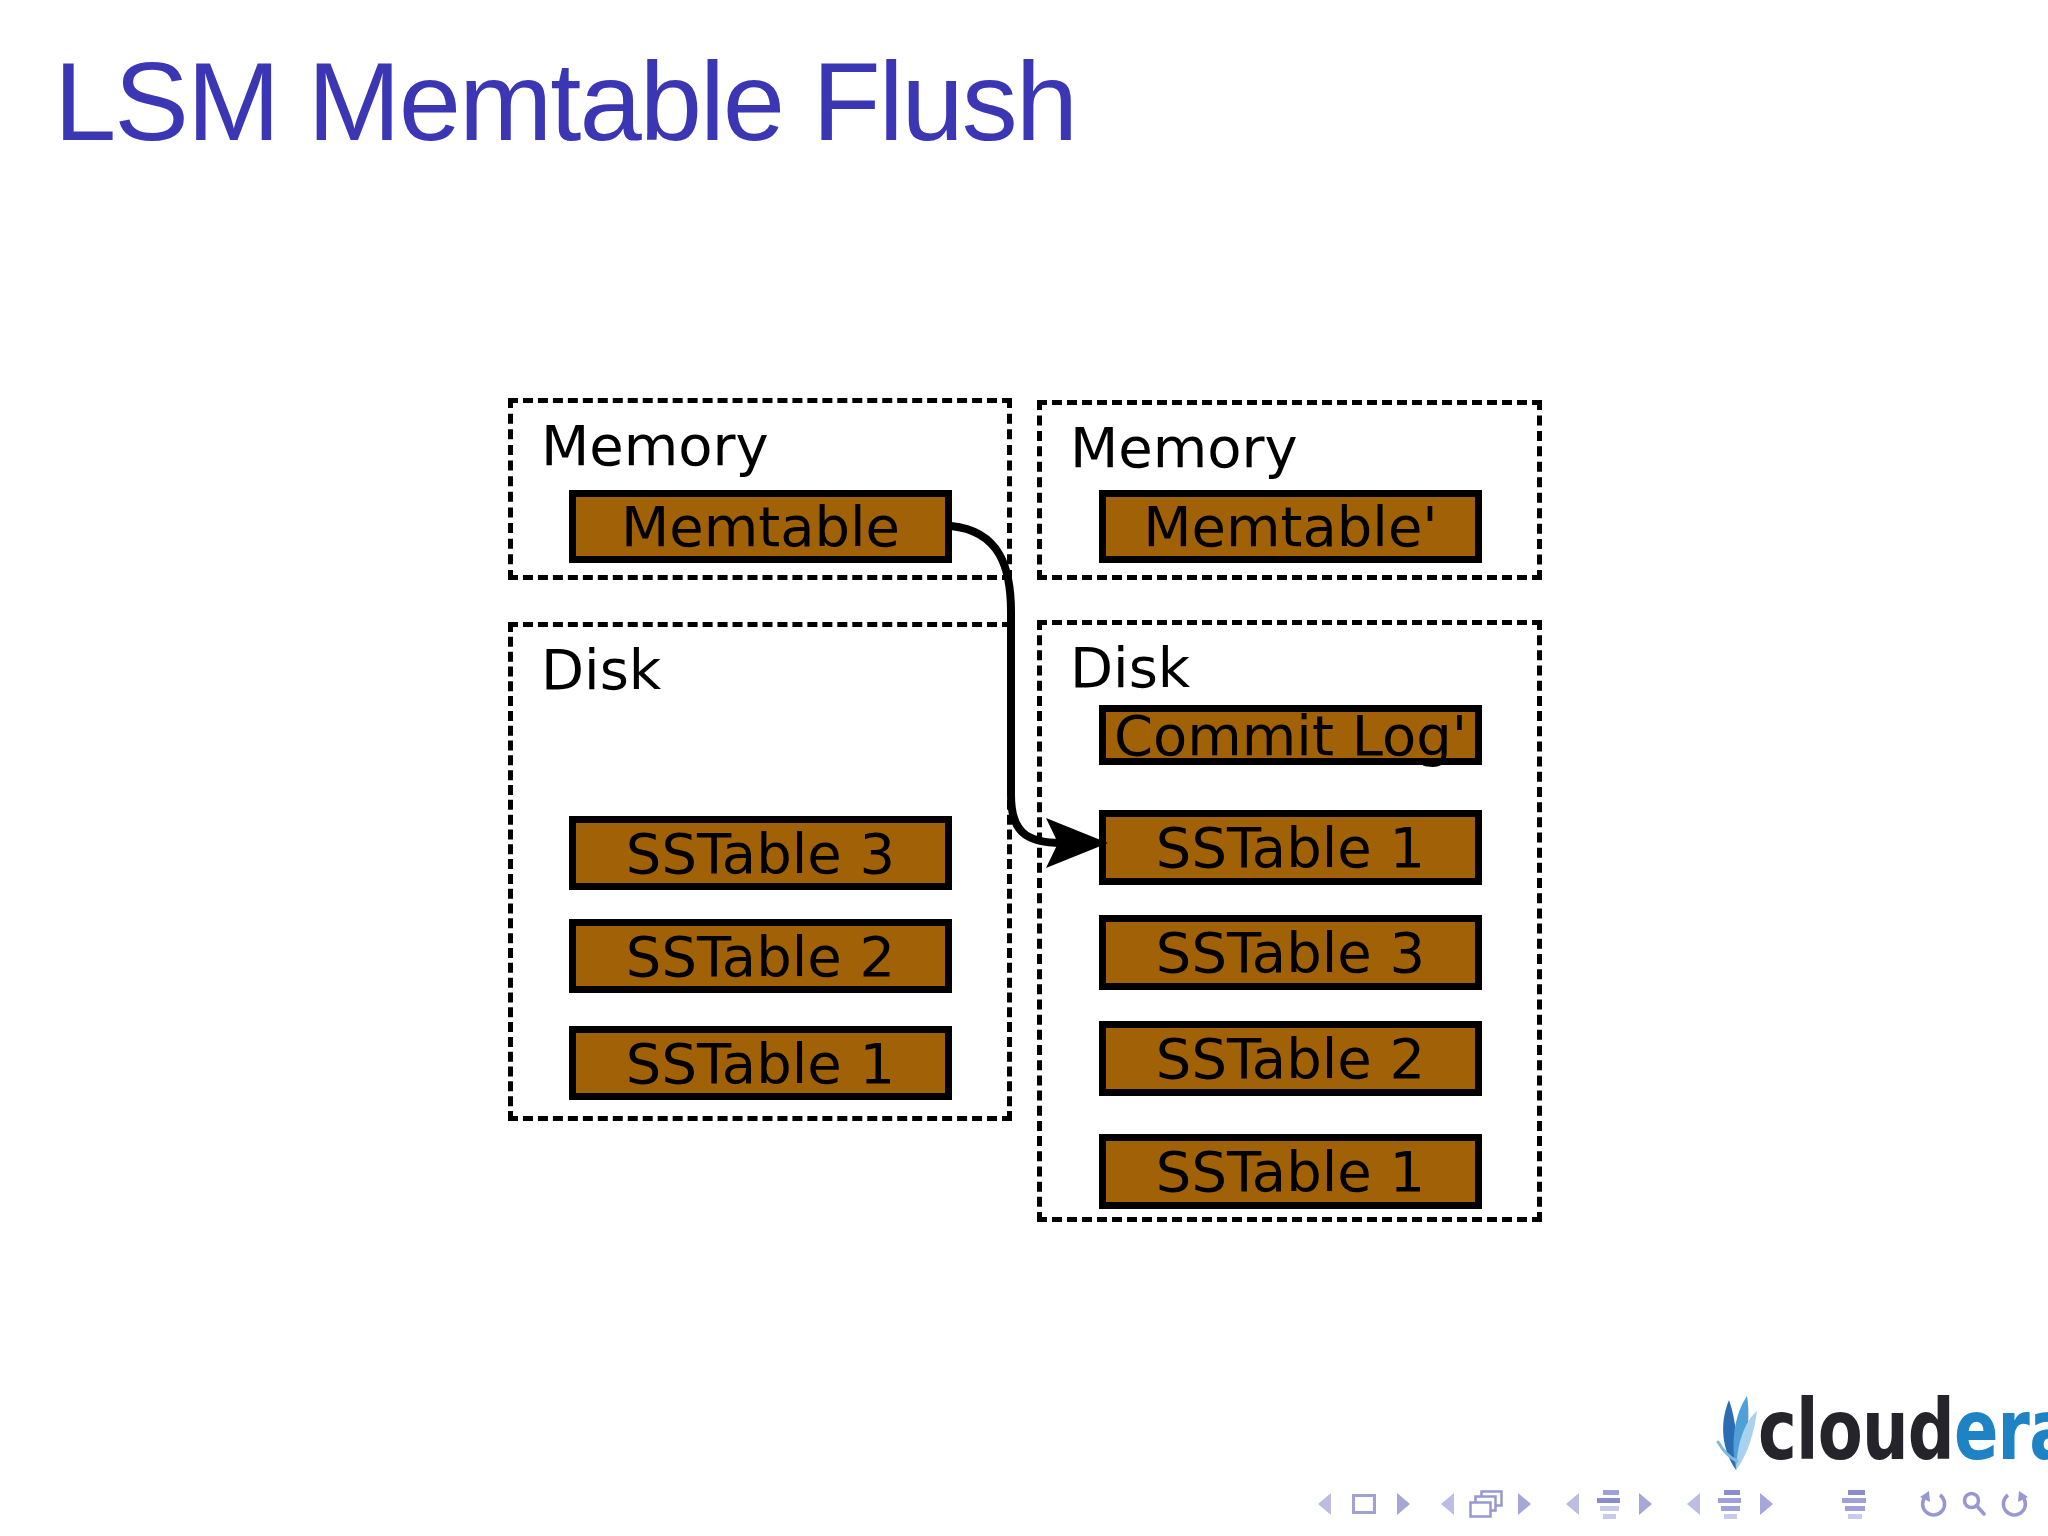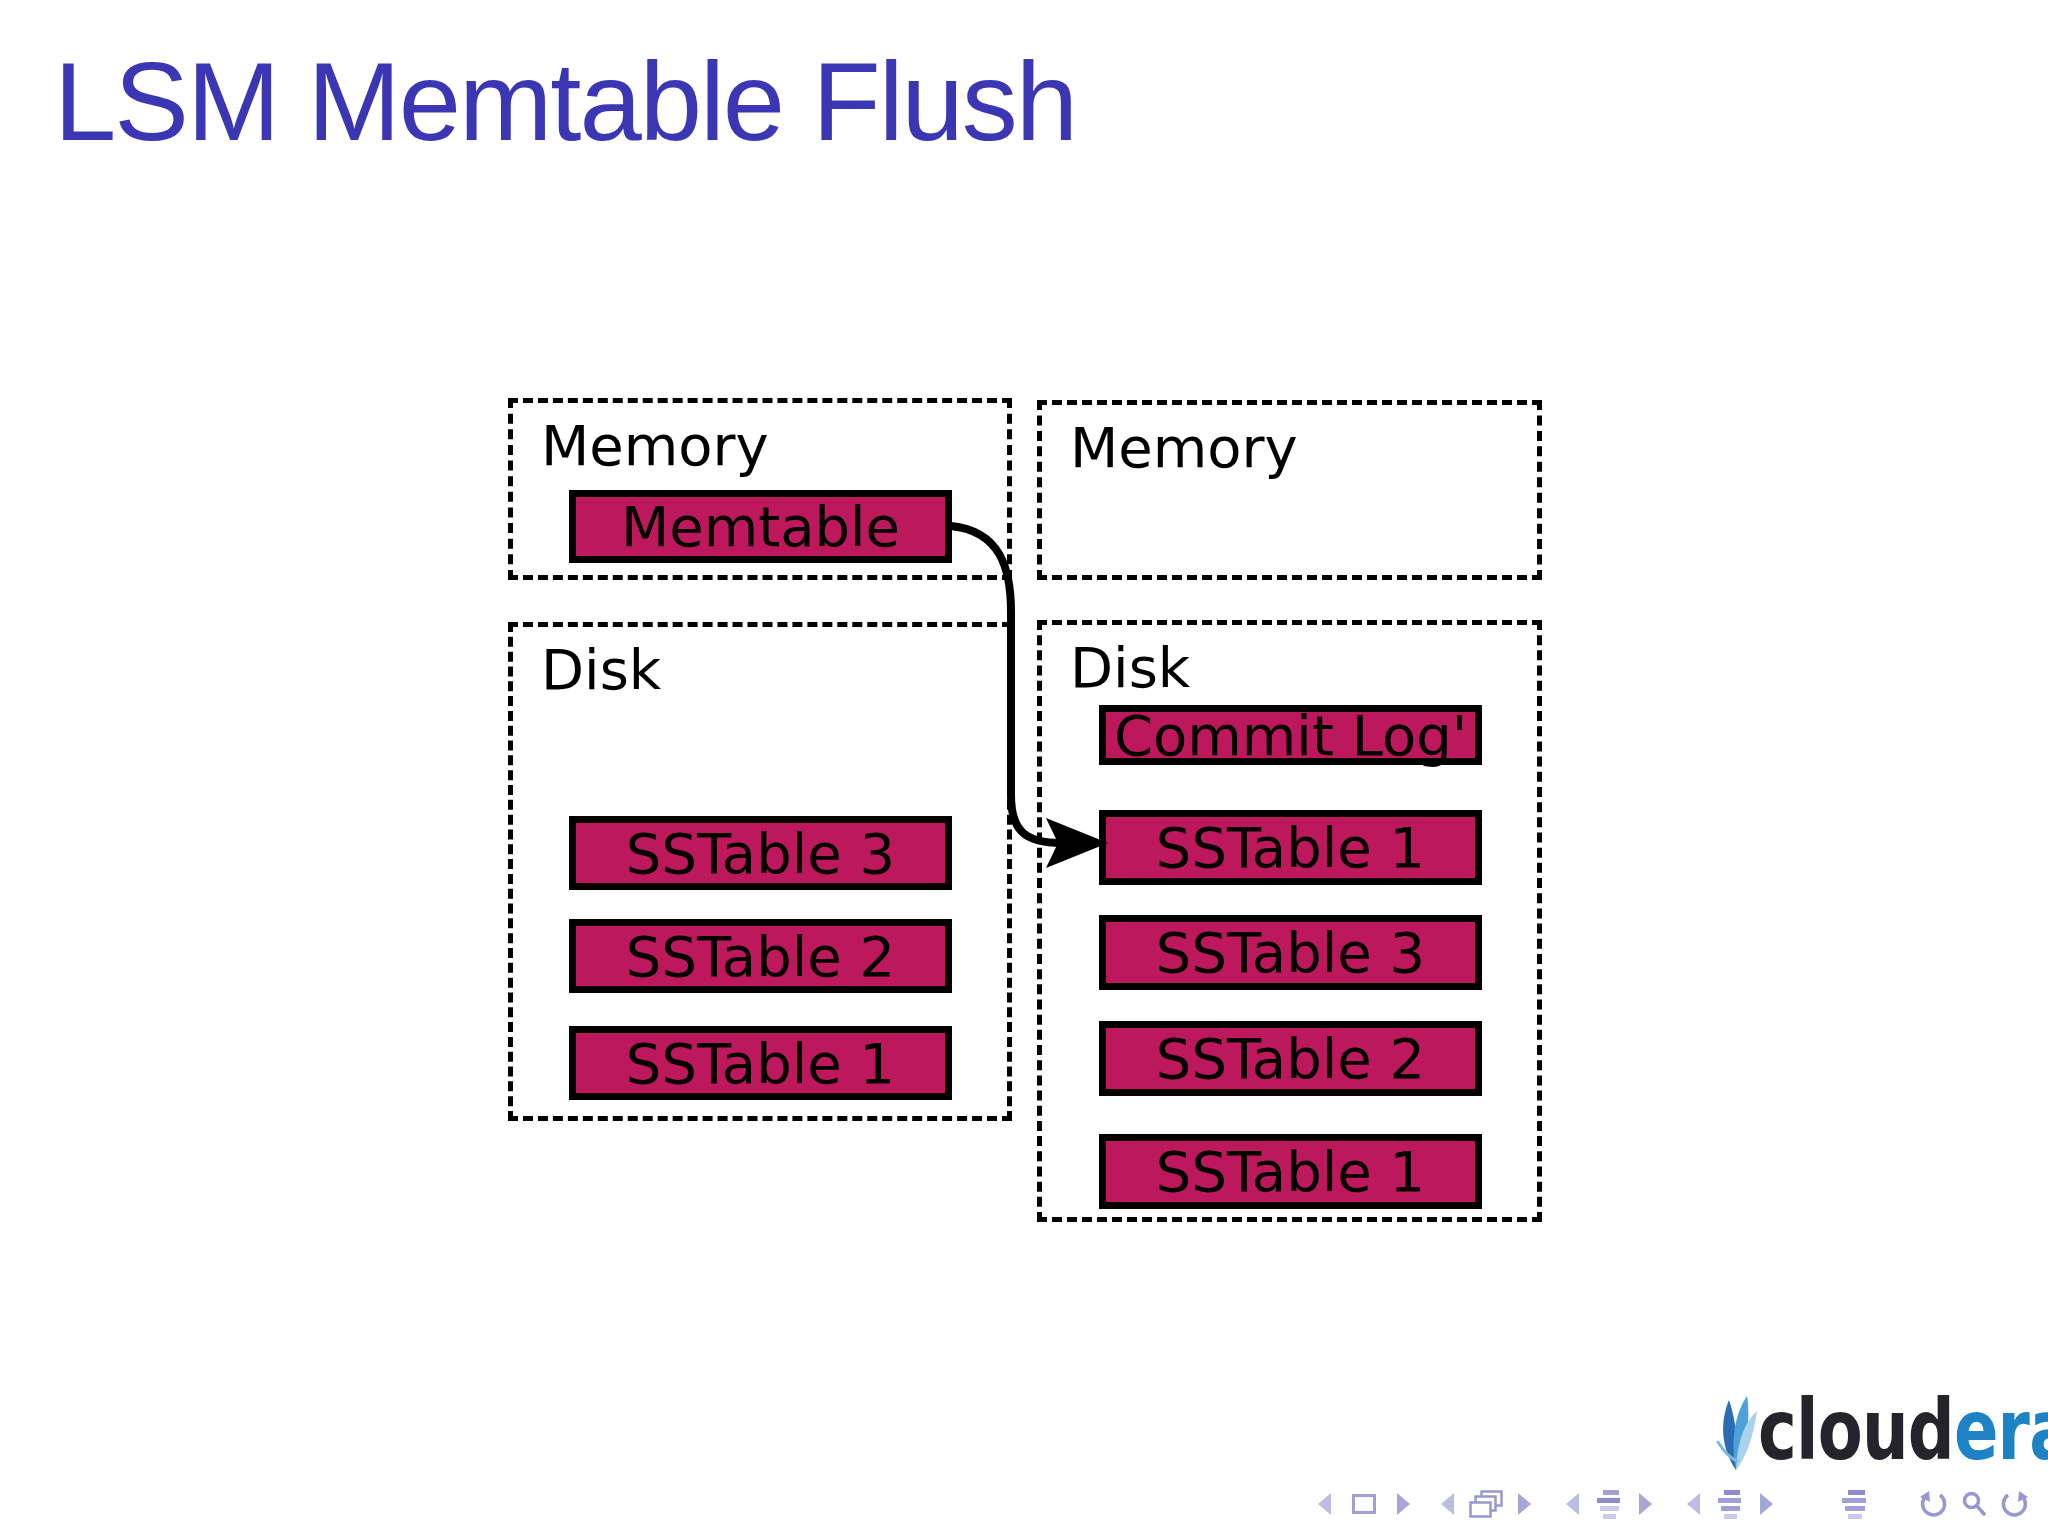--- a/index.html
+++ b/index.html
@@ -4,21 +4,21 @@
 <style>
   html,body{margin:0;padding:0;background:#fff;}
   .slide{position:relative;width:2048px;height:1536px;background:#ffffff;overflow:hidden;
          font-family:"DejaVu Sans",sans-serif;color:#000;border-radius:21px;}
   .title{position:absolute;left:54px;top:46px;font-size:112px;line-height:1;
          font-family:"Liberation Sans",sans-serif;font-weight:500;color:#3b36b3;
          letter-spacing:-2px;white-space:nowrap;}
   .group{position:absolute;border:5px dashed #000;box-sizing:border-box;background:transparent;}
   .group-label{position:absolute;left:28px;top:12px;font-size:56px;line-height:1.1;}
   .node{position:absolute;width:383px;border:7px solid #000;box-sizing:border-box;
-        display:flex;align-items:center;justify-content:center;font-size:56px;background:#be185d;
+        display:flex;align-items:center;justify-content:center;font-size:56px;background:#a16207;
         white-space:nowrap;}
   .overlay{position:absolute;left:0;top:0;pointer-events:none;}
   
   .logo{position:absolute;left:1714px;top:1388px;height:84px;display:flex;align-items:flex-start;}
   .logo-text{font-size:84px;font-weight:700;line-height:1;letter-spacing:-1px;
              transform:scaleX(0.78);transform-origin:left top;white-space:nowrap;
              font-family:"DejaVu Sans",sans-serif;}
   .logo-dark{color:#26242b;}
   .logo-blue{color:#1d83c5;}
   
@@ -47,20 +47,23 @@
     <div class="node" style="left:56px;top:292px;height:74px;">
       <span>SSTable 2</span>
     </div>
     <div class="node" style="left:56px;top:399px;height:74px;">
       <span>SSTable 1</span>
     </div>
   </div>
 
   <div class="group" style="left:1037px;top:400px;width:505px;height:180px;">
     <div class="group-label">Memory</div>
+    <div class="node" style="left:57px;top:85px;height:73px;">
+      <span>Memtable'</span>
+    </div>
   </div>
 
   <div class="group" style="left:1037px;top:620px;width:505px;height:602px;">
     <div class="group-label">Disk</div>
     <div class="node" style="left:57px;top:80px;height:60px;">
       <span>Commit Log'</span>
     </div>
     <div class="node" style="left:57px;top:185px;height:75px;">
       <span>SSTable 1</span>
     </div>

